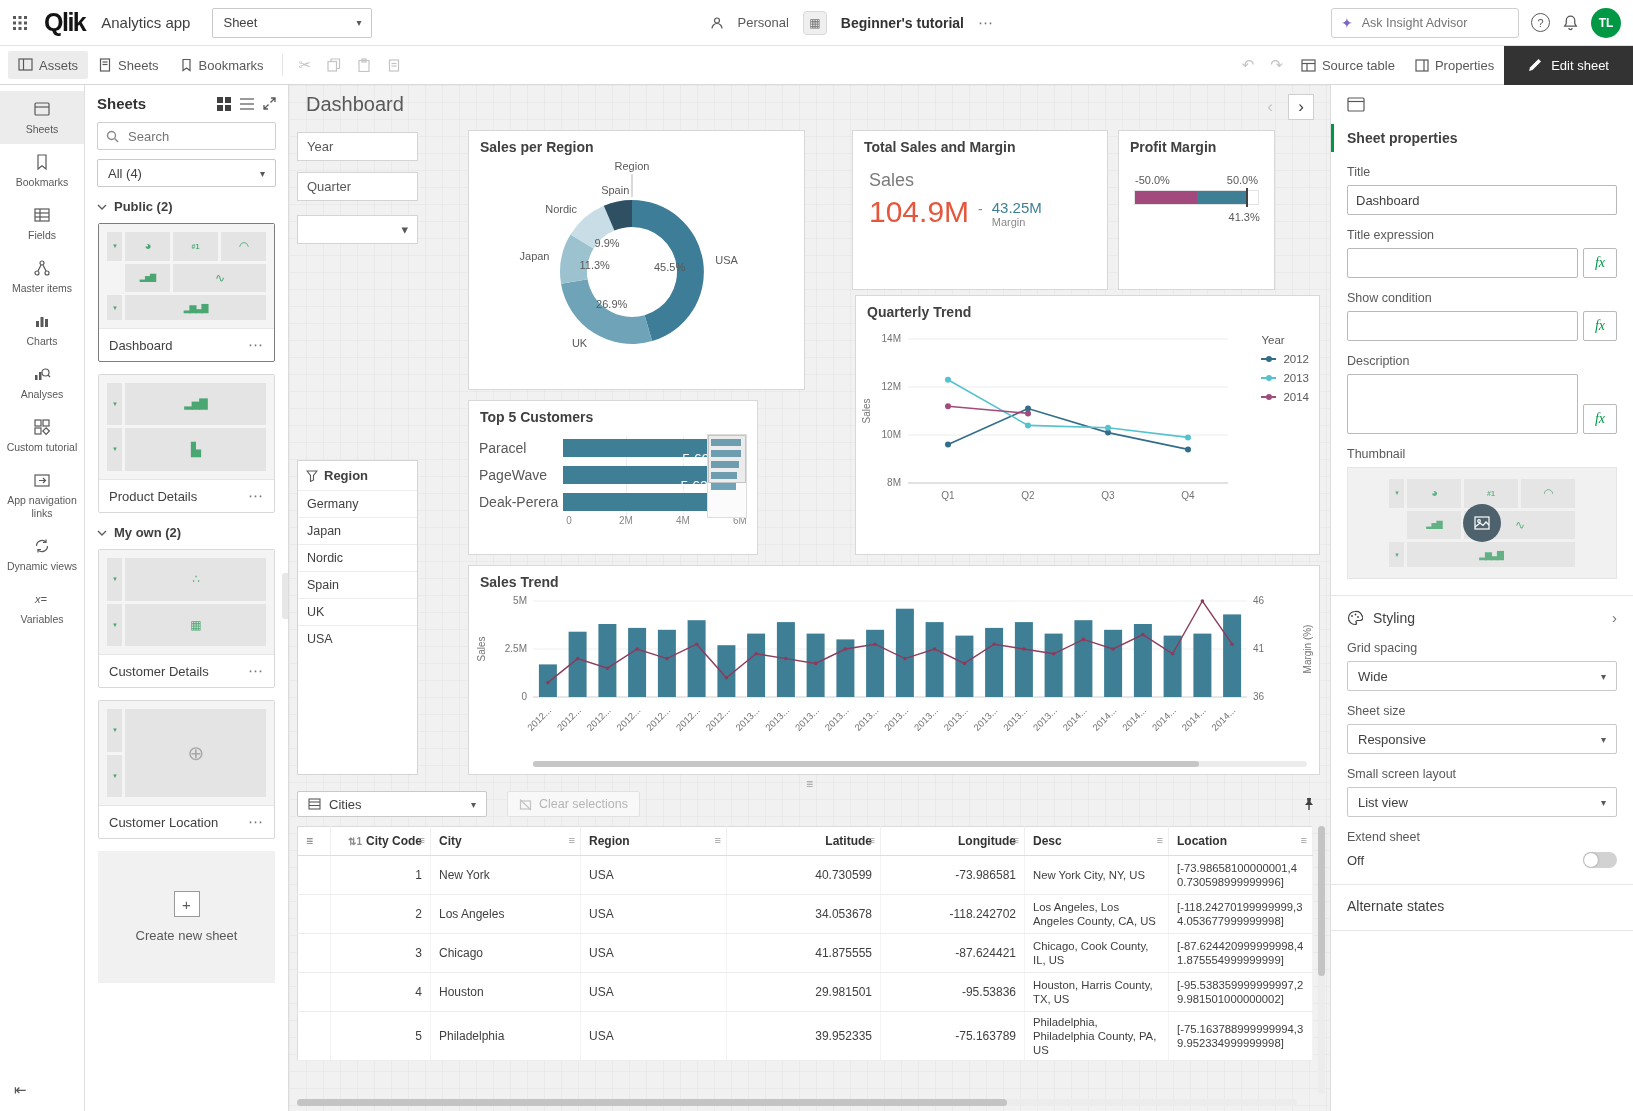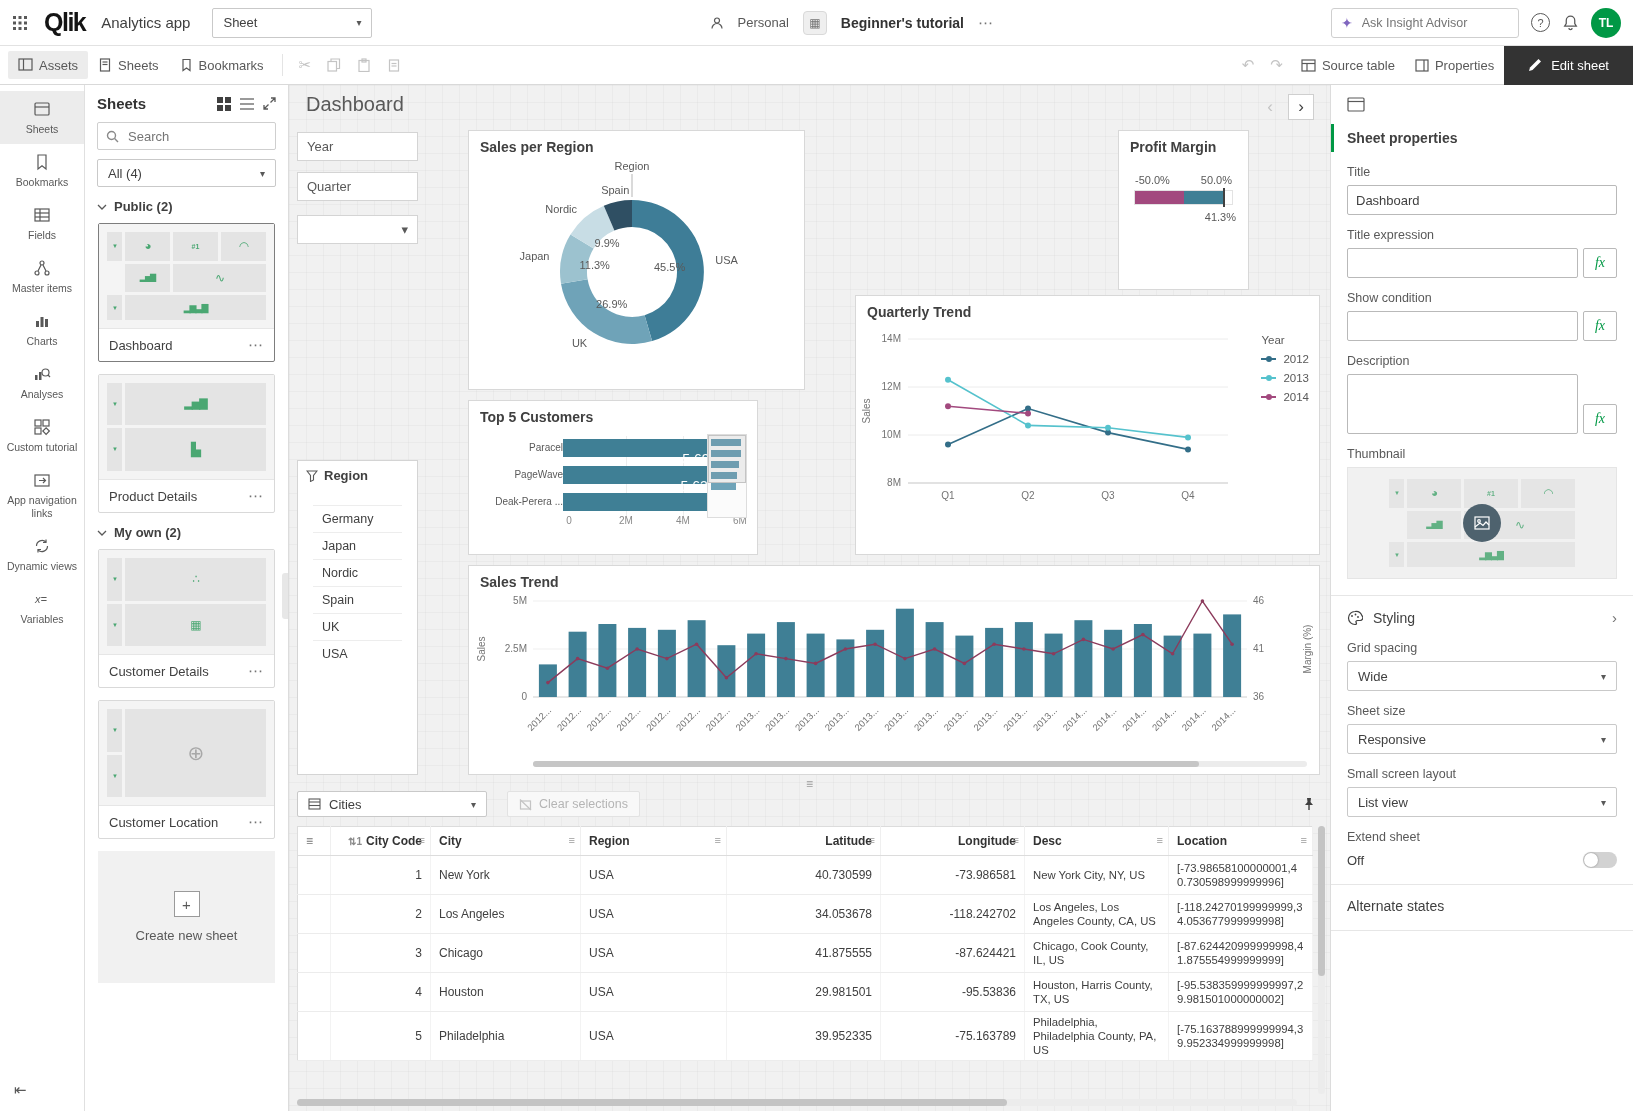--- a/index.html
+++ b/index.html
@@ -98,36 +98,36 @@
 .gauge-scale{display:flex;justify-content:space-between;font-size:11px;color:#595959;margin-bottom:5px}
 .gauge-bar{position:relative;height:13px;display:flex;background:#fff;outline:1px solid #e3e3e3}
 .gauge-seg{height:100%}
 .gauge-tick{position:absolute;top:-3px;bottom:-3px;width:2px;background:#404040}
 .gauge-valrow{position:relative;height:16px;margin-top:7px;font-size:11px;color:#595959}
 .gauge-valrow span{position:absolute;transform:translateX(-60%)}
 
 
 .t5-body{position:relative;padding:6px 10px 0}
 .t5-row{display:flex;align-items:center;height:27px}
-.t5-lab{width:84px;text-align:right;font-size:10px;color:#595959;white-space:nowrap;overflow:hidden}
+.t5-lab{width:84px;font-size:14px;color:#595959;white-space:nowrap;overflow:hidden}
 .t5-track{width:171px;position:relative;height:18px}
 .t5-bar{height:18px;background:#3f7f95;position:relative}
 .t5-val{position:absolute;right:4px;top:12px;font-size:14px;color:#fff}
 .t5-axis{margin-left:90px;width:171px;position:relative;height:14px;font-size:10px;color:#8a8a8a}
 .t5-axis span{position:absolute;transform:translateX(-50%)}
 .t5-grid{position:absolute;left:100px;top:8px;width:171px;height:81px;pointer-events:none}
 .t5-grid i{position:absolute;top:0;bottom:0;width:1px;background:#ededed}
 .t5-mini{position:absolute;right:10px;top:6px;width:40px;height:84px;border:1px solid #ddd;background:#fbfbfb;padding:4px 3px}
 .t5-mini .mb{height:7px;background:#6fa3b8;margin-bottom:4px}
 .mini-window{position:absolute;left:0;right:0;top:0;height:58%;background:rgba(110,110,110,.10);border:1px solid #c4c4c4}
 
 
 .region-box{position:absolute;left:8px;top:375px;width:121px;height:315px;background:#fff;border:1px solid #d4d4d4;display:flex;flex-direction:column;overflow:hidden}
 .region-header{display:flex;align-items:center;gap:6px;padding:7px 8px;font-weight:bold;font-size:13px;color:#404040}
-.region-list{list-style:none;margin:15px;padding:0}
+.region-list{list-style:none;margin:0;padding:0}
 .region-list li{padding:6px 9px;border-top:1px solid #ededed;font-size:12.5px;color:#404040}
 
 
 .chart-hscroll{height:6px;background:#ececec;margin:2px 12px 0 64px;border-radius:3px;position:relative}
 .chart-hscroll i{position:absolute;left:0;top:0;bottom:0;width:86%;background:#c6c6c6;border-radius:3px}
 
 
 .split-handle{position:absolute;left:50%;top:694px;transform:translateX(-50%);color:#9a9a9a;font-size:12px;line-height:10px}
 
 
@@ -545,22 +545,36 @@
             <path d="M101.5,76.6 A72 72 0 0 1 134.8,47.7 L145.4,72.6 A45 45 0 0 0 124.6,90.6 Z" fill="#c8dde5"></path>
             <text x="108" y="54.5" font-size="11" fill="#595959" text-anchor="end">Nordic</text>
             <text x="138.1" y="89.3" font-size="11" fill="#595959" text-anchor="middle">9.9%</text>
             <path d="M134.8,47.7 A72 72 0 0 1 163,42 L163,69 A45 45 0 0 0 145.4,72.6 Z" fill="#2f4f63"></path>
             <text x="146.2" y="35.7" font-size="11" fill="#595959" text-anchor="middle">Spain</text>
             <text x="163" y="12" font-size="11" fill="#595959" text-anchor="middle">Region</text>
             <line x1="163" y1="16" x2="163" y2="39" stroke="#b5b5b5" stroke-width="1"></line>
           </svg>
       </div>
 
-
-      <div class="card" style="left:829px;top:45px;width:131px;height:160px">
+      <div class="card" style="left:563px;top:45px;width:256px;height:160px">
+        <div class="card-title">Total Sales and Margin</div>
+        <div class="kpi-body">
+          <div class="kpi-label">Sales</div>
+          <div class="kpi-row">
+            <span class="kpi-main">104.9M</span>
+            <span class="kpi-dash">-</span>
+            <span class="kpi-sec">
+              <span class="kpi-sec-val">43.25M</span>
+              <span class="kpi-sec-lab">Margin</span>
+            </span>
+          </div>
+        </div>
+      </div>
+
+      <div class="card" style="left:829px;top:45px;width:157px;height:160px">
         <div class="card-title">Profit Margin</div>
         <div class="gauge-body">
           <div class="gauge-scale">
             <span>-50.0%</span>
             <span>50.0%</span>
           </div>
           <div class="gauge-bar" id="gauge-bar">
               <div class="gauge-seg" style="width: 50%; background: rgb(162, 73, 126);"></div>
               <div class="gauge-seg" style="width: 41.3%; background: rgb(63, 127, 149);"></div>
               <div class="gauge-tick" style="left: calc(91.3% - 1px);"></div>

